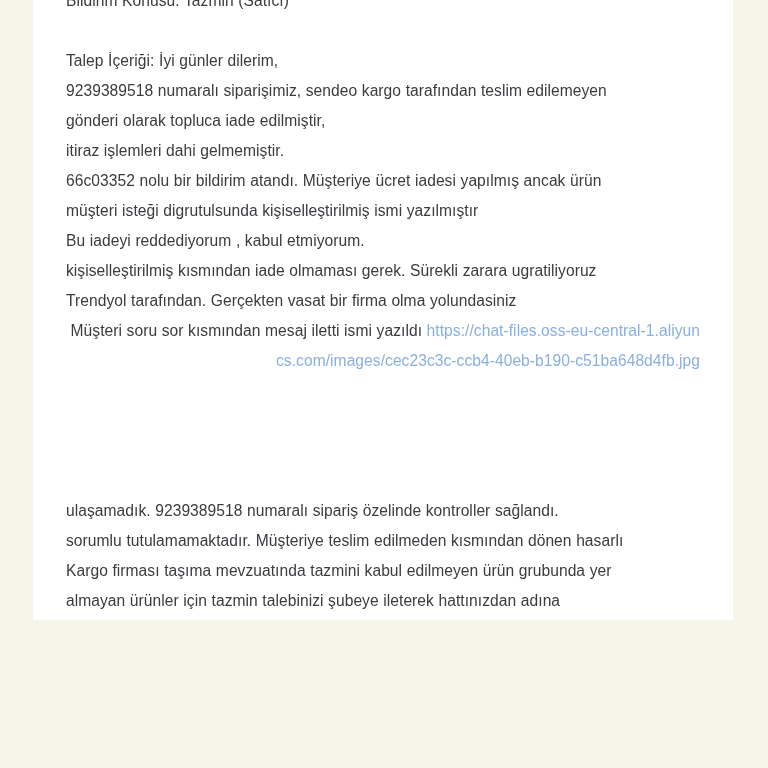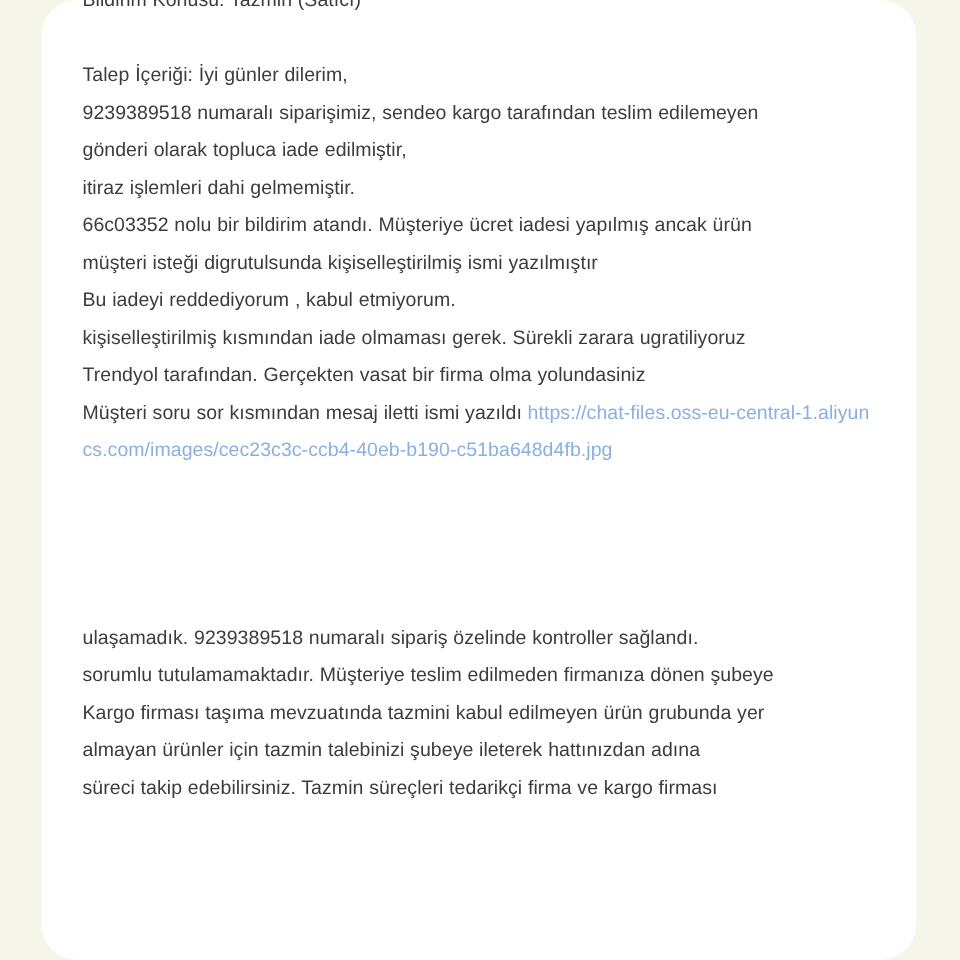--- a/index.html
+++ b/index.html
@@ -19,45 +19,45 @@
     width: 768px;
     height: 768px;
     background: #f5f5e9;
     box-sizing: border-box;
   }
   .sheet {
     position: absolute;
     left: 33px;
     top: 0;
     width: 700px;
-    height: 768px;
+    height: 620px;
     background: #ffffff;
     box-sizing: border-box;
     overflow: hidden;
-    border-radius: 29px;
   }
   .content {
     position: absolute;
     left: 33px;   
     top: -14px;   
     width: 634px;
     color: #3a3c3f;
     font-size: 15.6px;
     line-height: 30px;
     letter-spacing: 0.05px;
     word-spacing: 0.2px;
   }
   .block {
     margin: 0;
   }
   .line {
     white-space: nowrap;
   }
   .wrapline {
     white-space: normal;
+    text-align: right;
   }
   .spacer-sm {
     height: 30px;
   }
   .spacer-lg {
     height: 120px;
   }
   .link {
     color: #8ab0e0;
     text-decoration: none;
@@ -87,21 +87,21 @@
         <div class="line">Bu iadeyi reddediyorum , kabul etmiyorum.</div>
         <div class="line">kişiselleştirilmiş kısmından iade olmaması gerek. Sürekli zarara ugratiliyoruz</div>
         <div class="line">Trendyol tarafından. Gerçekten vasat bir firma olma yolundasiniz</div>
         <div class="wrapline"><span>Müşteri soru sor kısmından mesaj iletti ismi yazıldı </span><a class="link" href="#">https://chat-files.oss-eu-central-1.aliyuncs.com/images/cec23c3c-ccb4-40eb-b190-c51ba648d4fb.jpg</a></div>
       </div>
 
       <div class="spacer-lg"></div>
 
       <div class="block">
         <div class="line">ulaşamadık. 9239389518 numaralı sipariş özelinde kontroller sağlandı.</div>
-        <div class="line">sorumlu tutulamamaktadır. Müşteriye teslim edilmeden firmanıza dönen şubeye</div>
+        <div class="line">sorumlu tutulamamaktadır. Müşteriye teslim edilmeden kısmından dönen hasarlı</div>
         <div class="line">Kargo firması taşıma mevzuatında tazmini kabul edilmeyen ürün grubunda yer</div>
         <div class="line">almayan ürünler için tazmin talebinizi şubeye ileterek hattınızdan adına</div>
         <div class="line">süreci takip edebilirsiniz. Tazmin süreçleri tedarikçi firma ve kargo firması</div>
 
       </div>
 
     </div>
   </div>
 </div>
 

